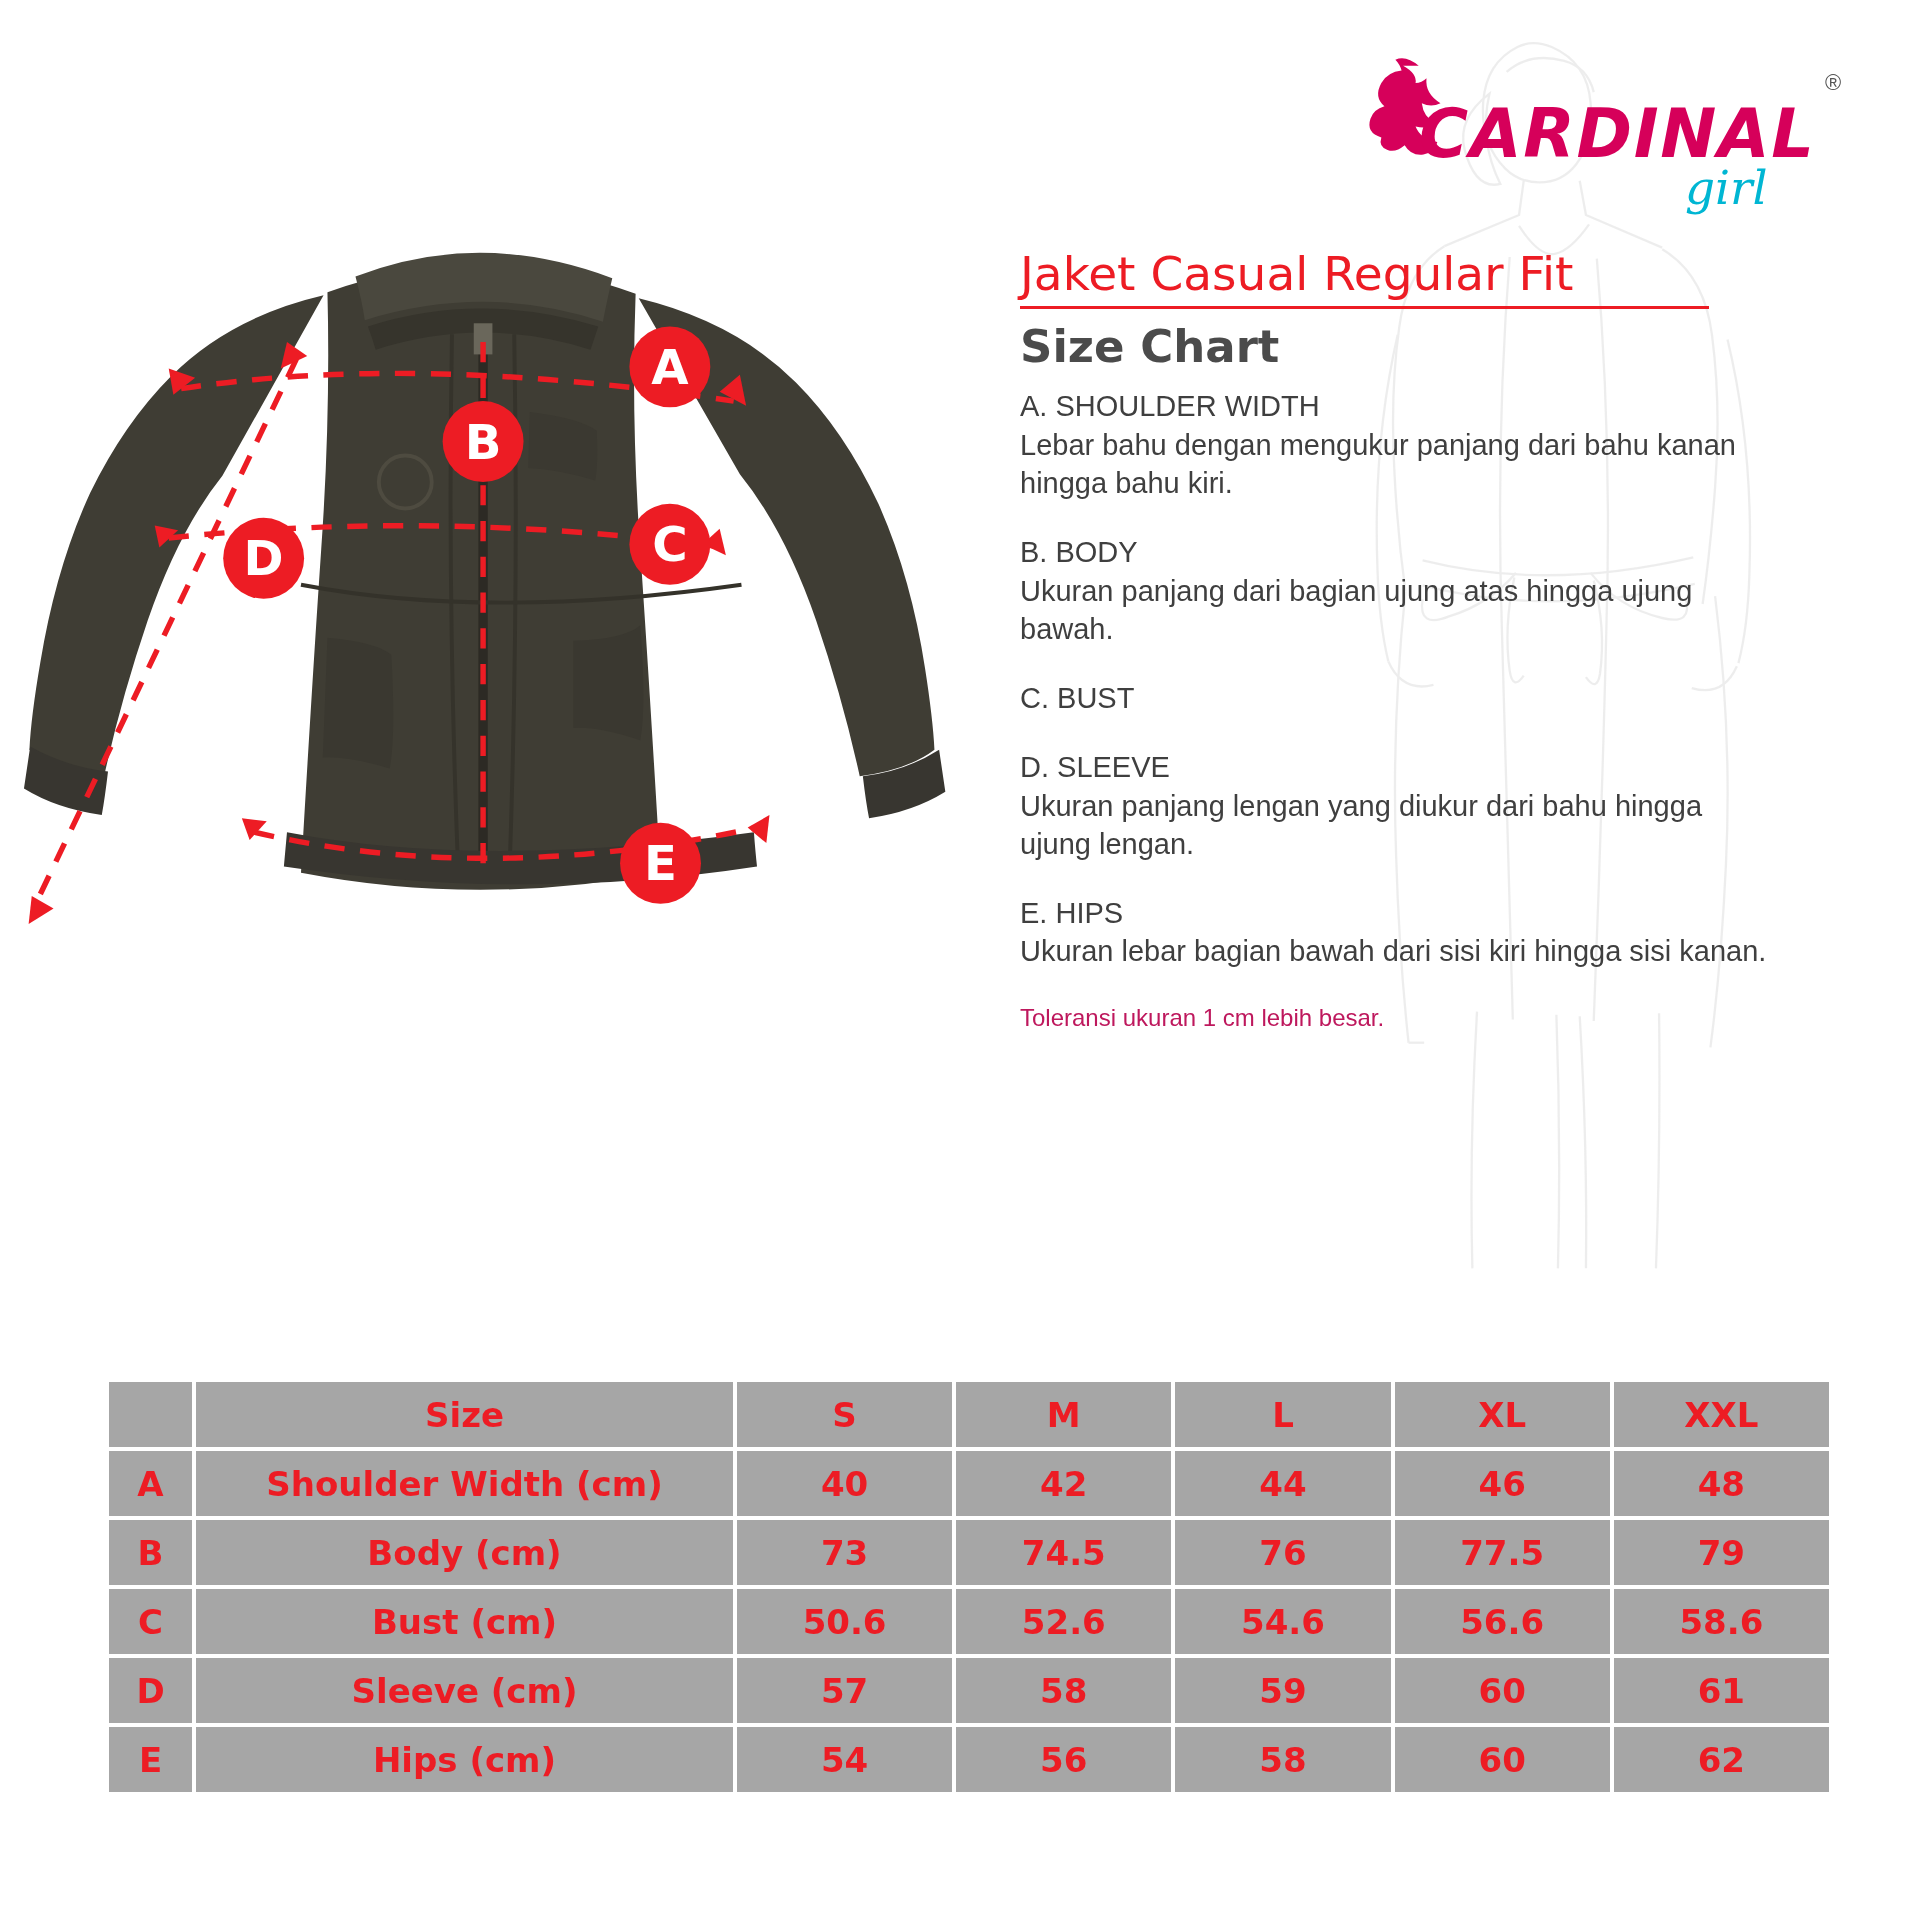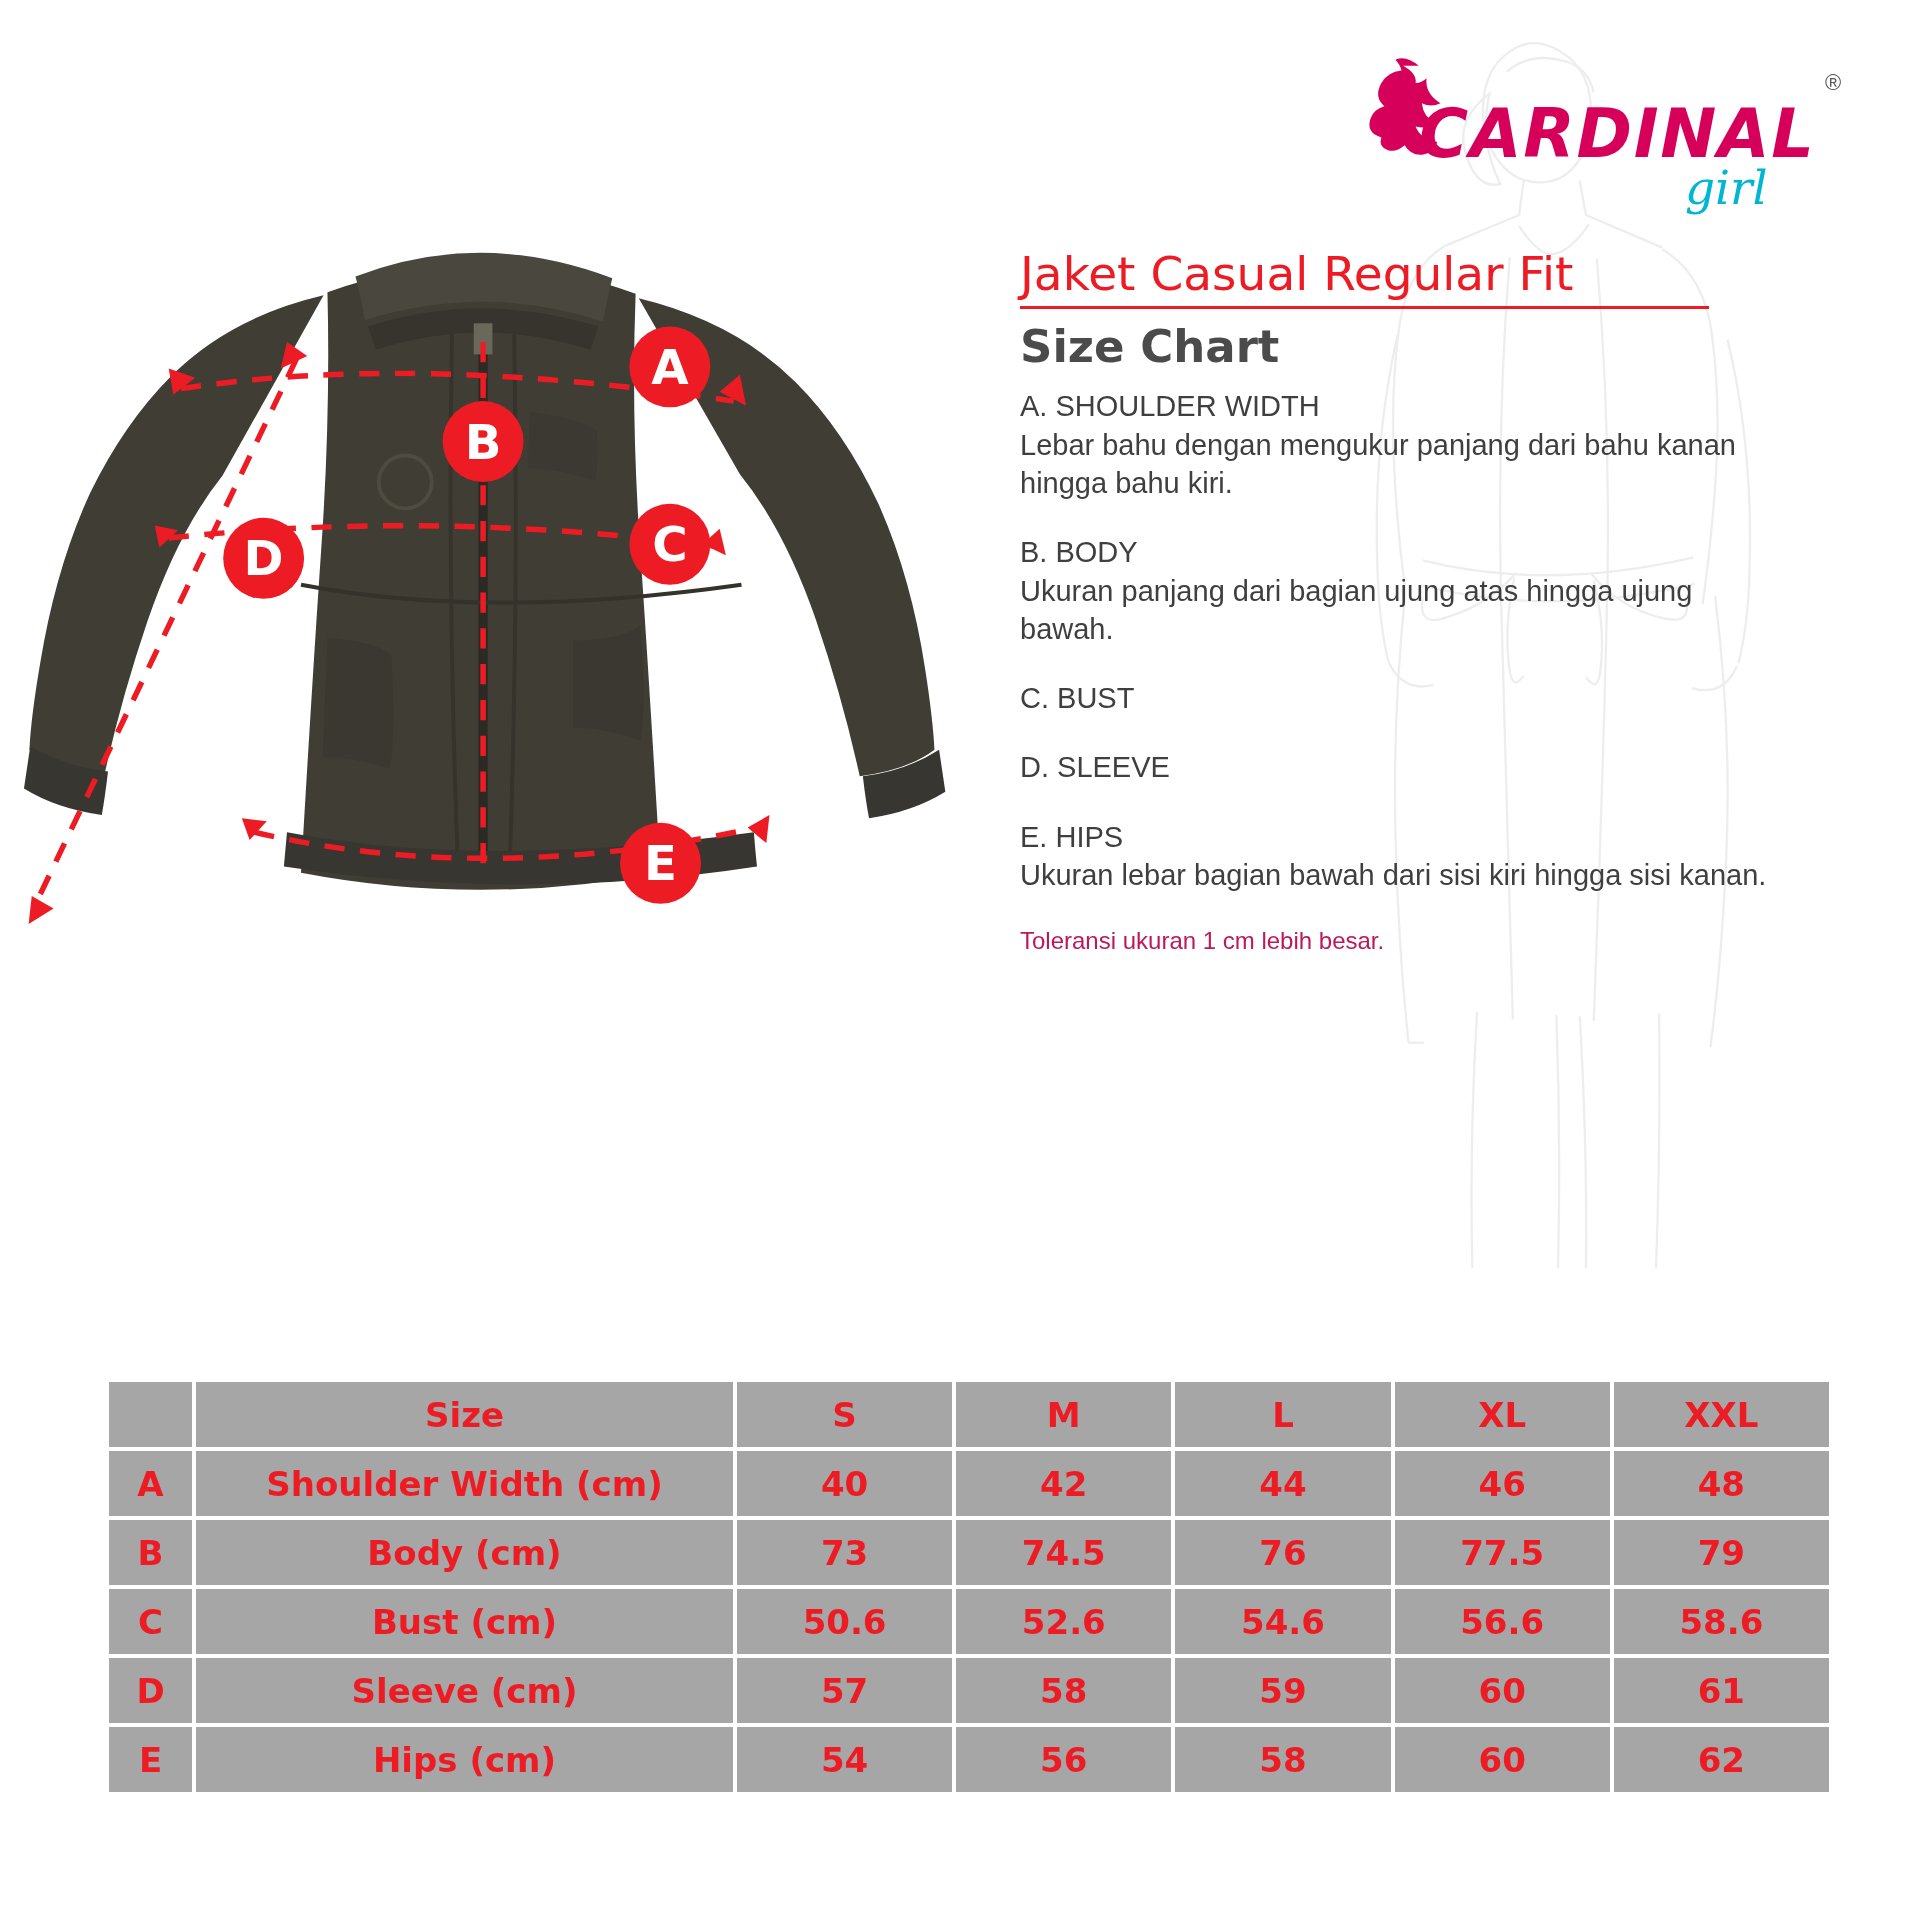--- a/index.html
+++ b/index.html
@@ -312,20 +312,21 @@
   </div>
   <div class="measure-block">
     <div class="measure-label">B. BODY</div>
     <div class="measure-desc">Ukuran panjang dari bagian ujung atas hingga ujung bawah.</div>
   </div>
   <div class="measure-block">
     <div class="measure-label">C. BUST</div>
   </div>
   <div class="measure-block">
     <div class="measure-label">D. SLEEVE</div>
+    <div class="measure-desc">Ukuran panjang lengan yang diukur dari bahu hingga ujung lengan.</div>
   </div>
   <div class="measure-block">
     <div class="measure-label">E. HIPS</div>
     <div class="measure-desc">Ukuran lebar bagian bawah dari sisi kiri hingga sisi kanan.</div>
   </div>
 
   <div id="tolerance-note">Toleransi ukuran 1 cm lebih besar.</div>
 </div>
 
 <div id="size-table-wrap">

